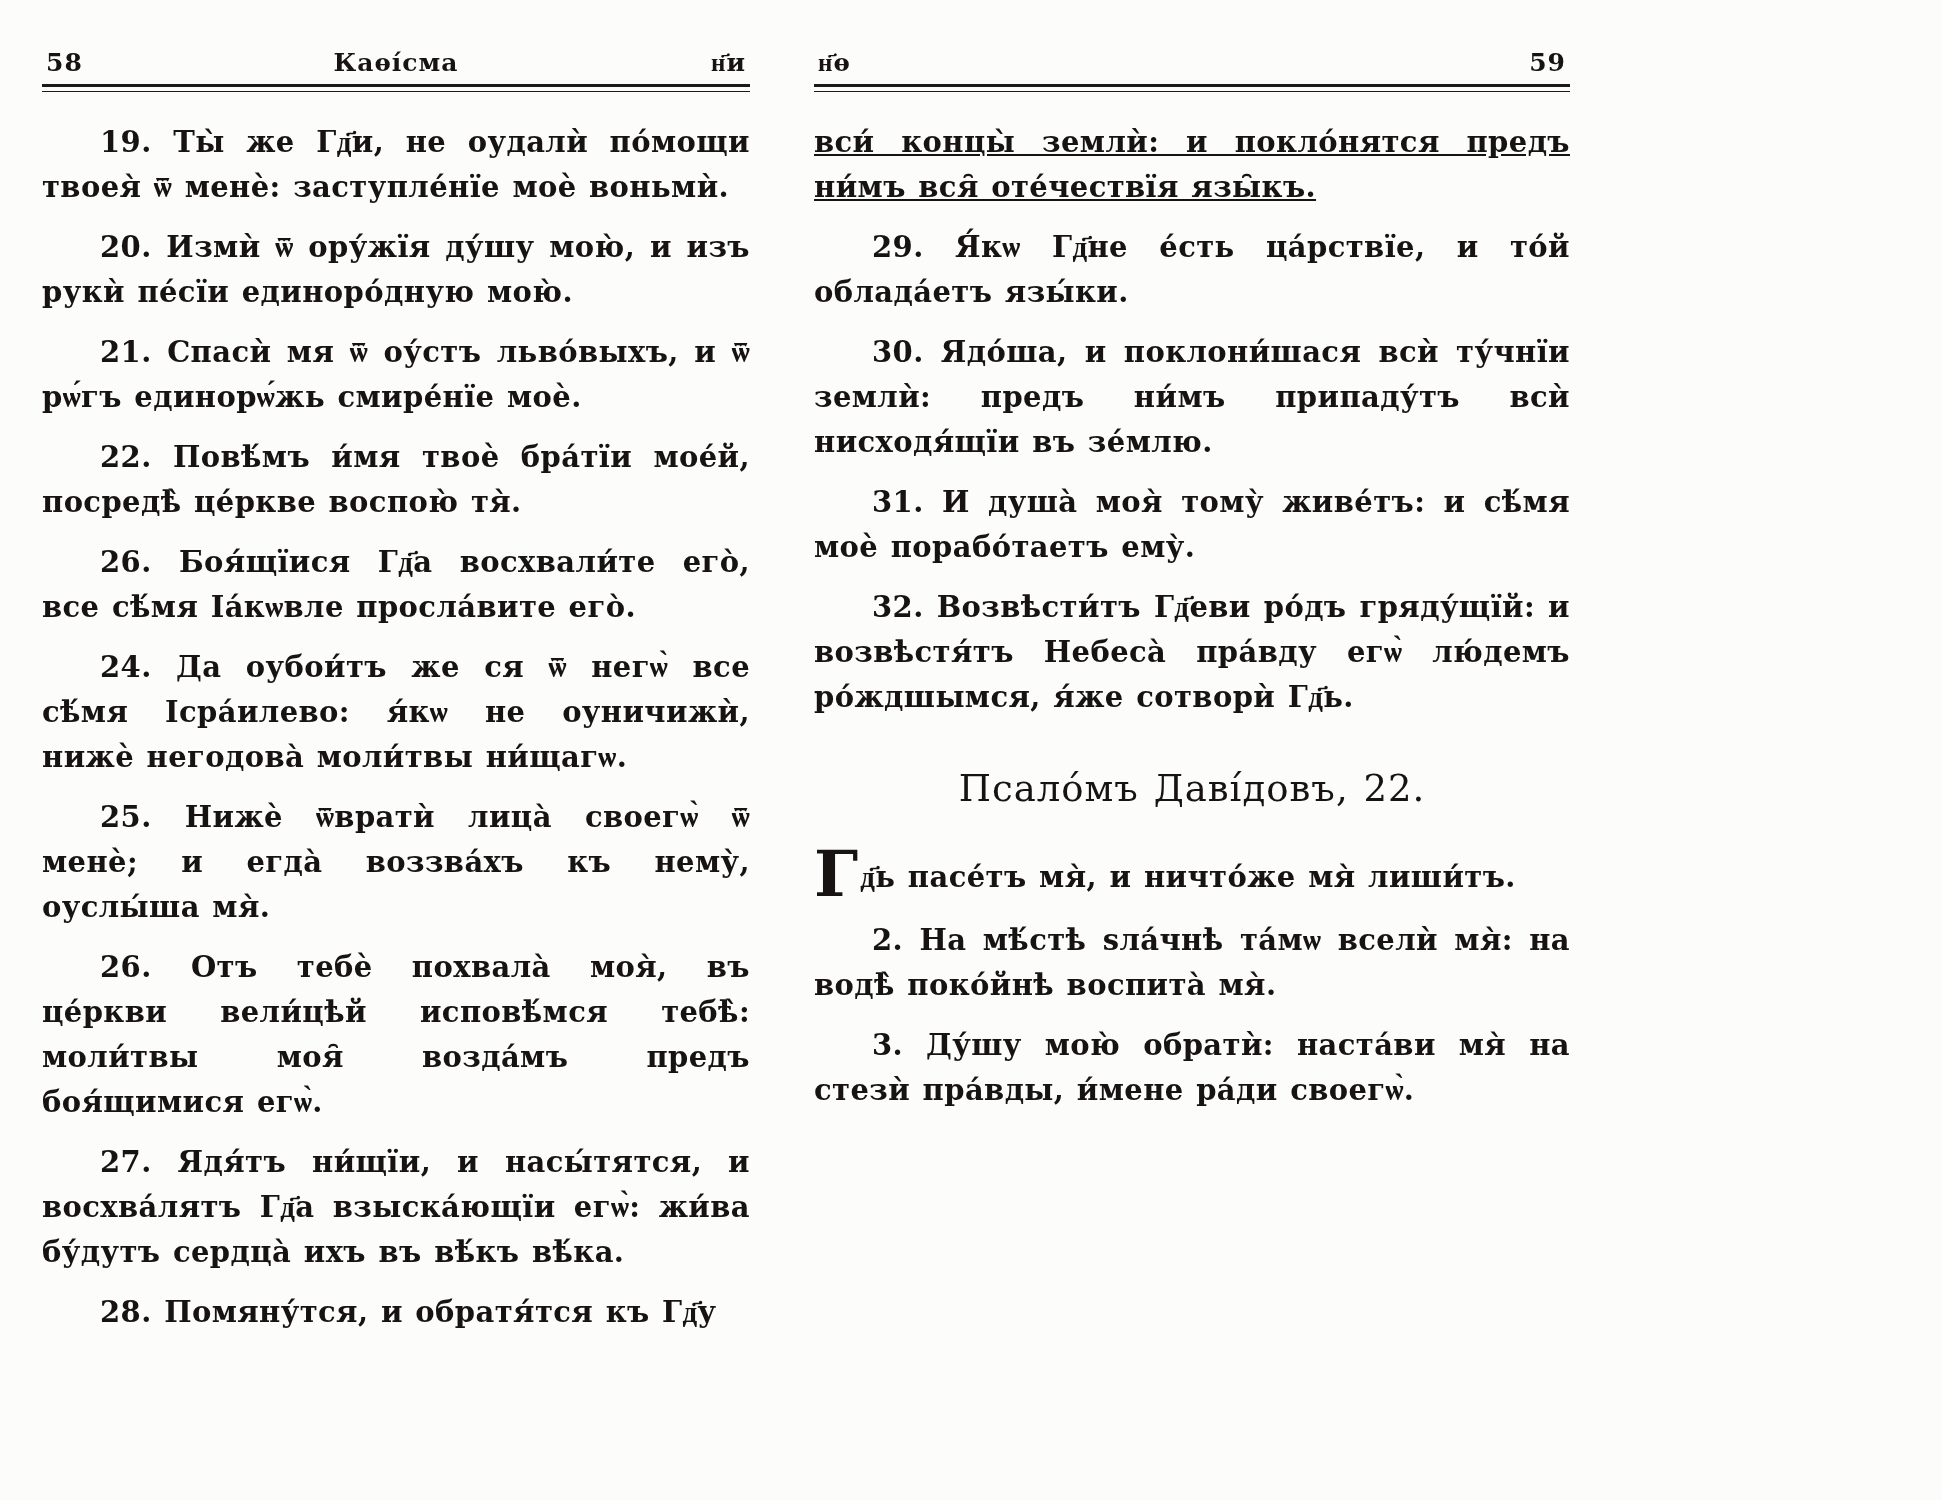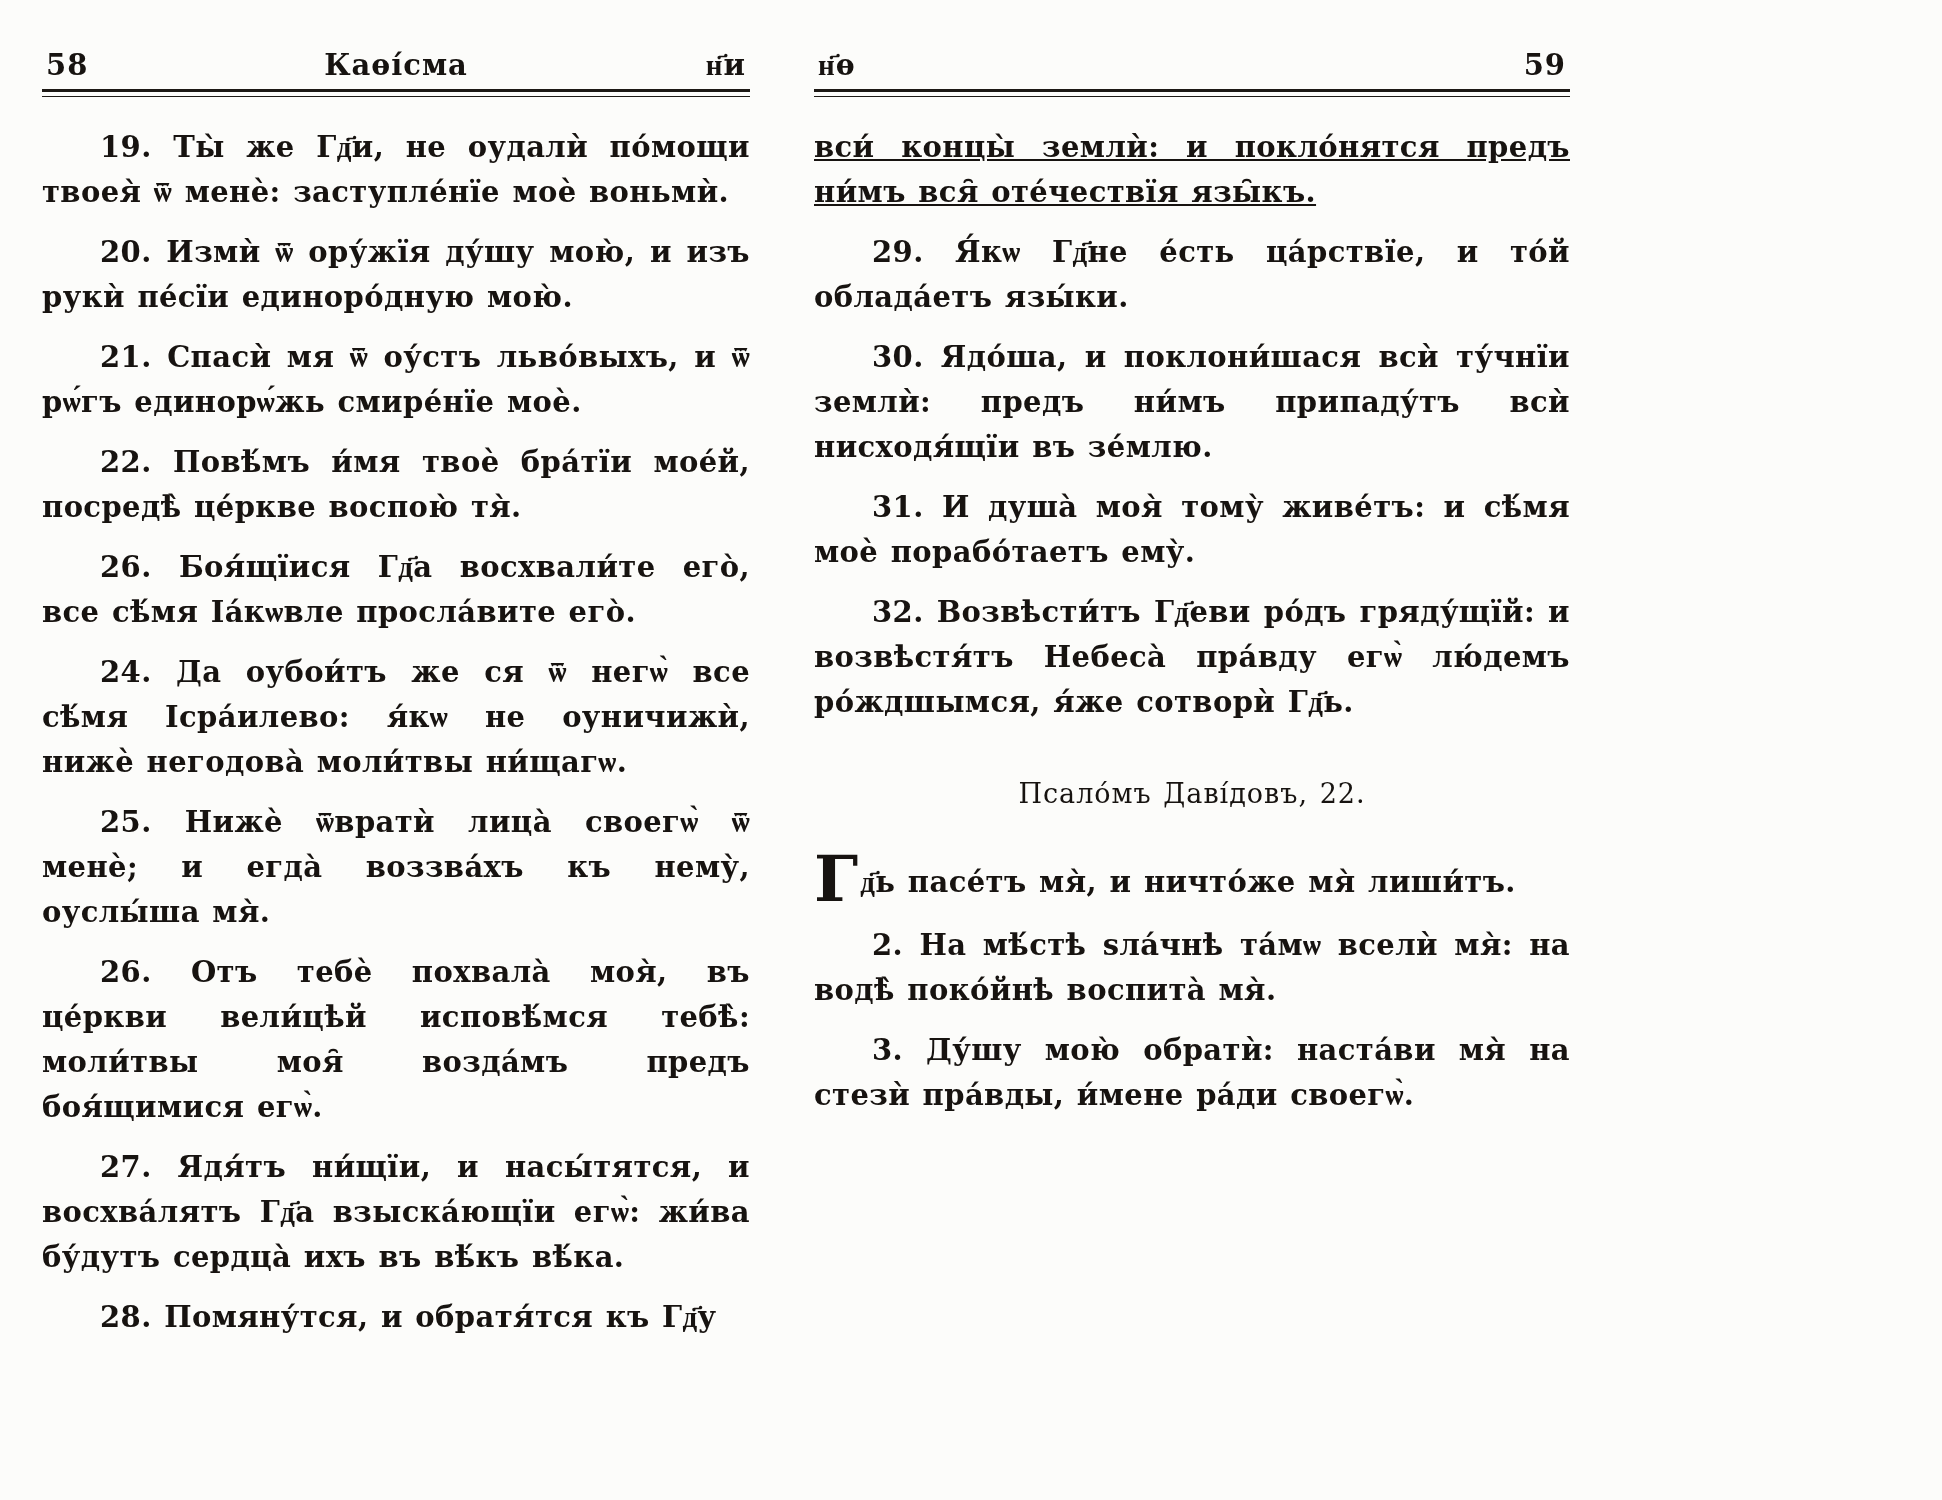--- a/index.html
+++ b/index.html
@@ -19,21 +19,21 @@
     position: absolute;
     top: 48px;
   }
   .page-left  { left: 42px;  width: 708px; }
   .page-right { left: 814px; width: 756px; }
 
   .page-header {
     display: flex;
     justify-content: space-between;
     align-items: baseline;
-    font-size: 29px;
+    font-size: 25px;
     font-weight: bold;
     padding: 0 4px;
     letter-spacing: 1px;
   }
   .page-header .edge { flex: 0 0 120px; }
   .page-header .edge.right { text-align: right; }
   .page-header .center { flex: 1; text-align: center; }
 
   .double-rule {
     margin-top: 7px;
@@ -53,21 +53,21 @@
   }
   .verse {
     margin: 15px 0 15px 0;
     text-indent: 58px;
   }
   .verse.no-indent { text-indent: 0; text-decoration: underline; }
 
   .psalm-heading {
     text-align: center;
     font-weight: normal;
-    font-size: 27px;
+    font-size: 37px;
     margin: 46px 0 34px 0;
     letter-spacing: 1px;
   }
   .opening {
     margin: 0 0 15px 0;
     text-indent: 0;
   }
   .initial-cap {
     font-size: 64px;
     line-height: 0.9;

